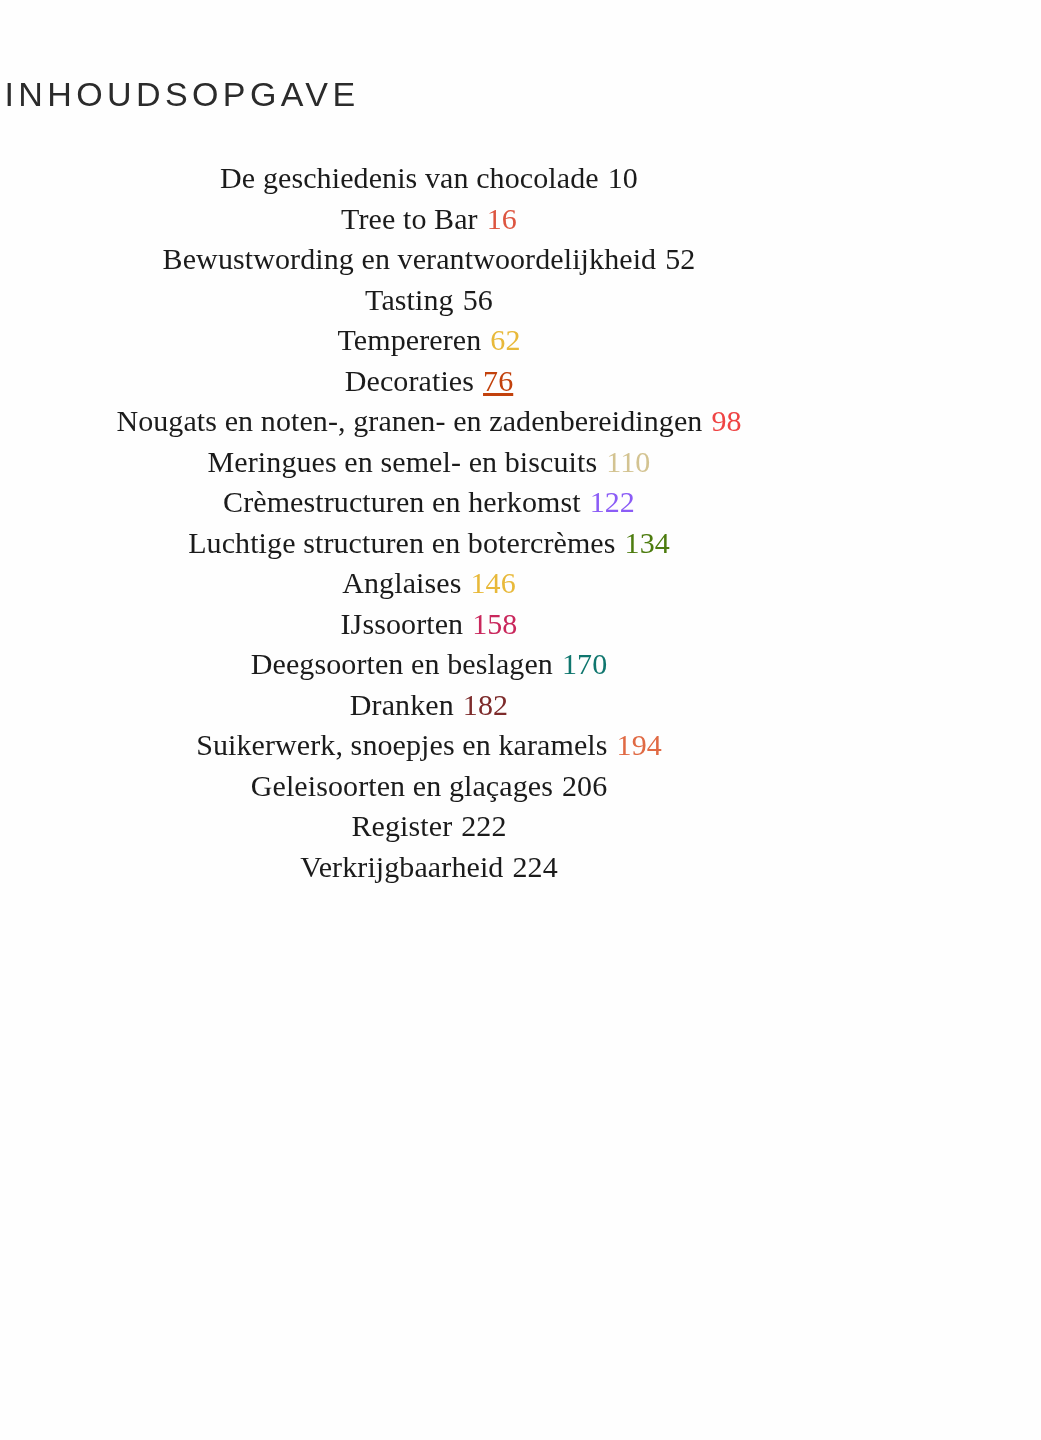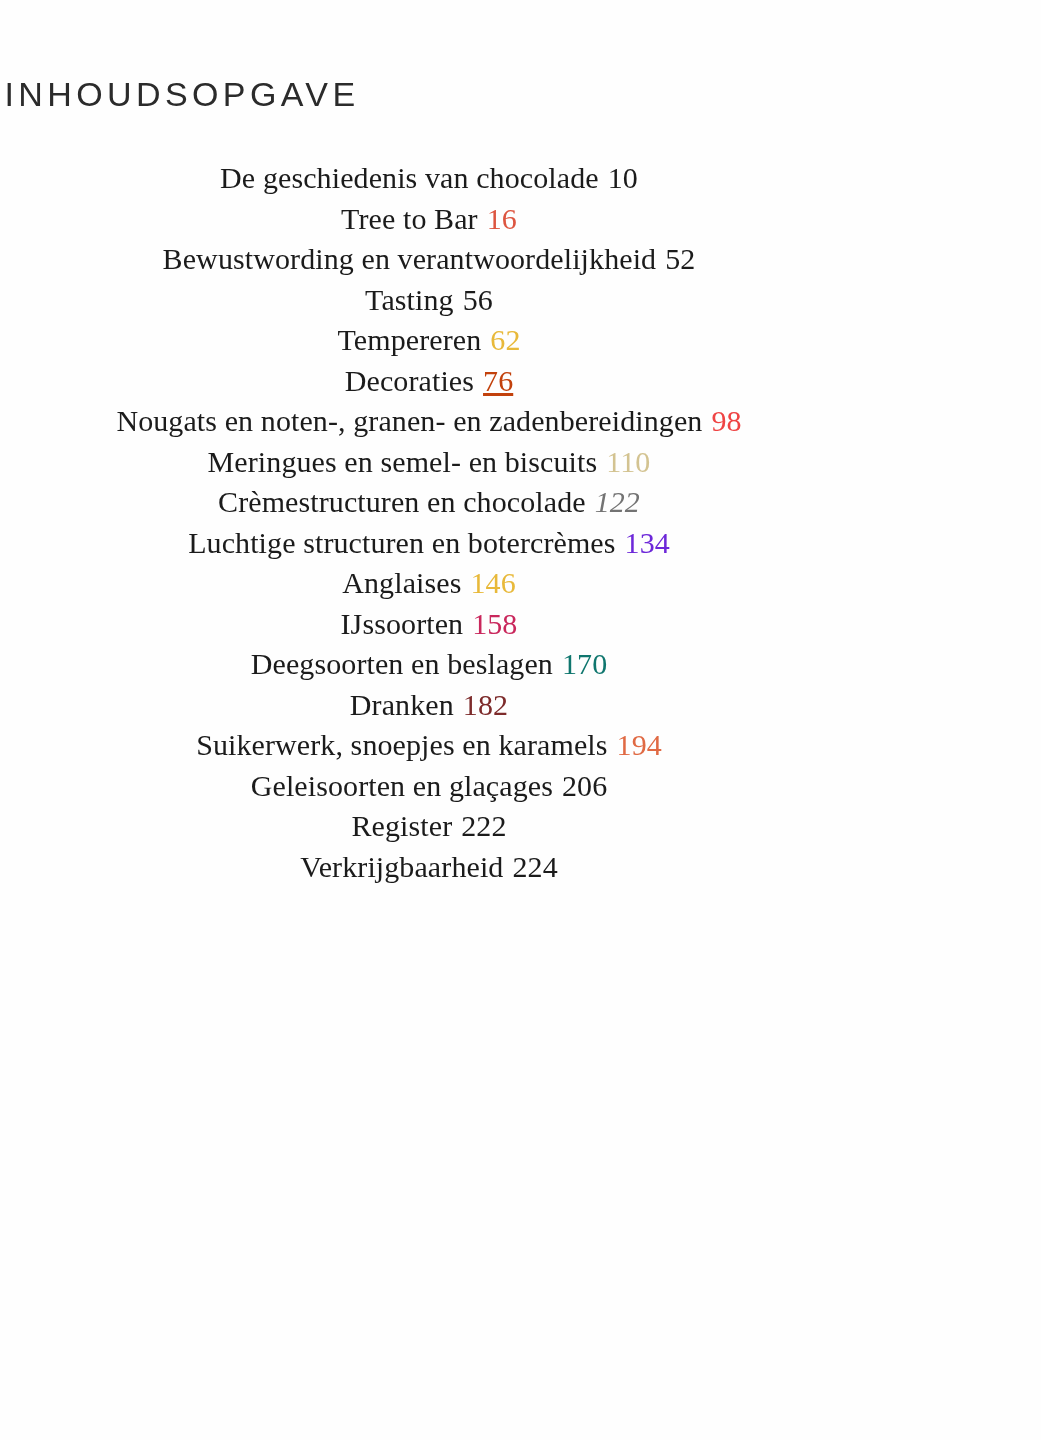--- a/index.html
+++ b/index.html
@@ -73,22 +73,22 @@
 
   <ul class="toc-list" id="toc-list">
       <li class="toc-entry"><span class="entry-title">De geschiedenis van chocolade</span><span class="entry-gap"></span><span class="entry-page" style="color: rgb(27, 27, 27);">10</span></li>
       <li class="toc-entry"><span class="entry-title">Tree to Bar</span><span class="entry-gap"></span><span class="entry-page" style="color: rgb(221, 85, 64);">16</span></li>
       <li class="toc-entry"><span class="entry-title">Bewustwording en verantwoordelijkheid</span><span class="entry-gap"></span><span class="entry-page" style="color: rgb(27, 27, 27);">52</span></li>
       <li class="toc-entry"><span class="entry-title">Tasting</span><span class="entry-gap"></span><span class="entry-page" style="color: rgb(27, 27, 27);">56</span></li>
       <li class="toc-entry"><span class="entry-title">Tempereren</span><span class="entry-gap"></span><span class="entry-page" style="color: rgb(232, 185, 58);">62</span></li>
       <li class="toc-entry"><span class="entry-title">Decoraties</span><span class="entry-gap"></span><span class="entry-page" style="color: #c2410c; text-decoration: underline;">76</span></li>
       <li class="toc-entry"><span class="entry-title">Nougats en noten-, granen- en zadenbereidingen</span><span class="entry-gap"></span><span class="entry-page" style="color: #ef4444;">98</span></li>
       <li class="toc-entry"><span class="entry-title">Meringues en semel- en biscuits</span><span class="entry-gap"></span><span class="entry-page" style="color: rgb(211, 195, 145);">110</span></li>
-      <li class="toc-entry"><span class="entry-title">Crèmestructuren en chocolade</span><span class="entry-gap"></span><span class="entry-page" style="color: #737373; font-style: italic;">122</span></li>
-      <li class="toc-entry"><span class="entry-title">Luchtige structuren en botercrèmes</span><span class="entry-gap"></span><span class="entry-page" style="color: #6d28d9; text-align: right;">134</span></li>
+      <li class="toc-entry"><span class="entry-title">Crèmestructuren en herkomst</span><span class="entry-gap"></span><span class="entry-page" style="color: #8b5cf6;">122</span></li>
+      <li class="toc-entry"><span class="entry-title">Luchtige structuren en botercrèmes</span><span class="entry-gap"></span><span class="entry-page" style="color: #4d7c0f; text-align: right;">134</span></li>
       <li class="toc-entry"><span class="entry-title">Anglaises</span><span class="entry-gap"></span><span class="entry-page" style="color: rgb(232, 185, 58);">146</span></li>
       <li class="toc-entry"><span class="entry-title">IJssoorten</span><span class="entry-gap"></span><span class="entry-page" style="color: rgb(201, 39, 92);">158</span></li>
       <li class="toc-entry"><span class="entry-title">Deegsoorten en beslagen</span><span class="entry-gap"></span><span class="entry-page" style="color: #0f766e;">170</span></li>
       <li class="toc-entry"><span class="entry-title">Dranken</span><span class="entry-gap"></span><span class="entry-page" style="color: rgb(125, 43, 43);">182</span></li>
       <li class="toc-entry"><span class="entry-title">Suikerwerk, snoepjes en karamels</span><span class="entry-gap"></span><span class="entry-page" style="color: rgb(224, 106, 68);">194</span></li>
       <li class="toc-entry"><span class="entry-title">Geleisoorten en glaçages</span><span class="entry-gap"></span><span class="entry-page" style="color: rgb(27, 27, 27);">206</span></li>
       <li class="toc-entry"><span class="entry-title">Register</span><span class="entry-gap"></span><span class="entry-page" style="color: rgb(27, 27, 27);">222</span></li>
       <li class="toc-entry"><span class="entry-title">Verkrijgbaarheid</span><span class="entry-gap"></span><span class="entry-page" style="color: rgb(27, 27, 27);">224</span></li>
     </ul>
 

